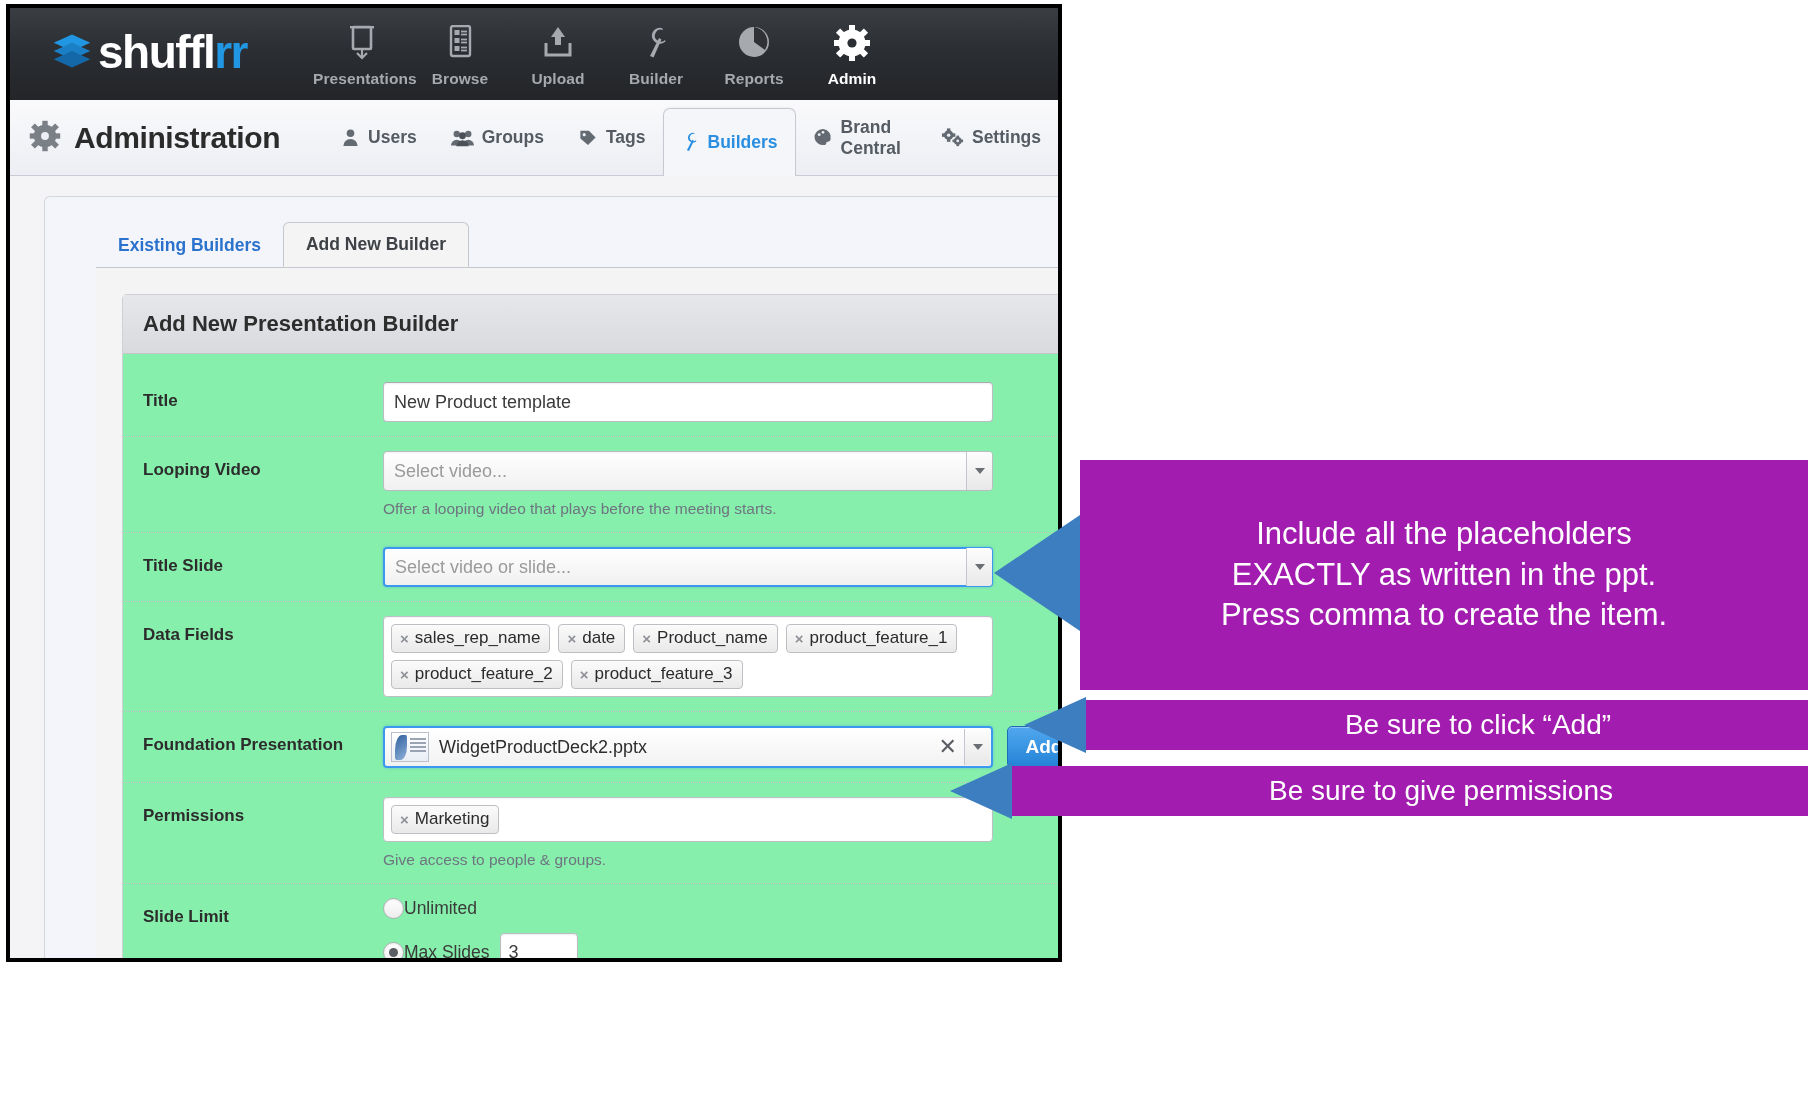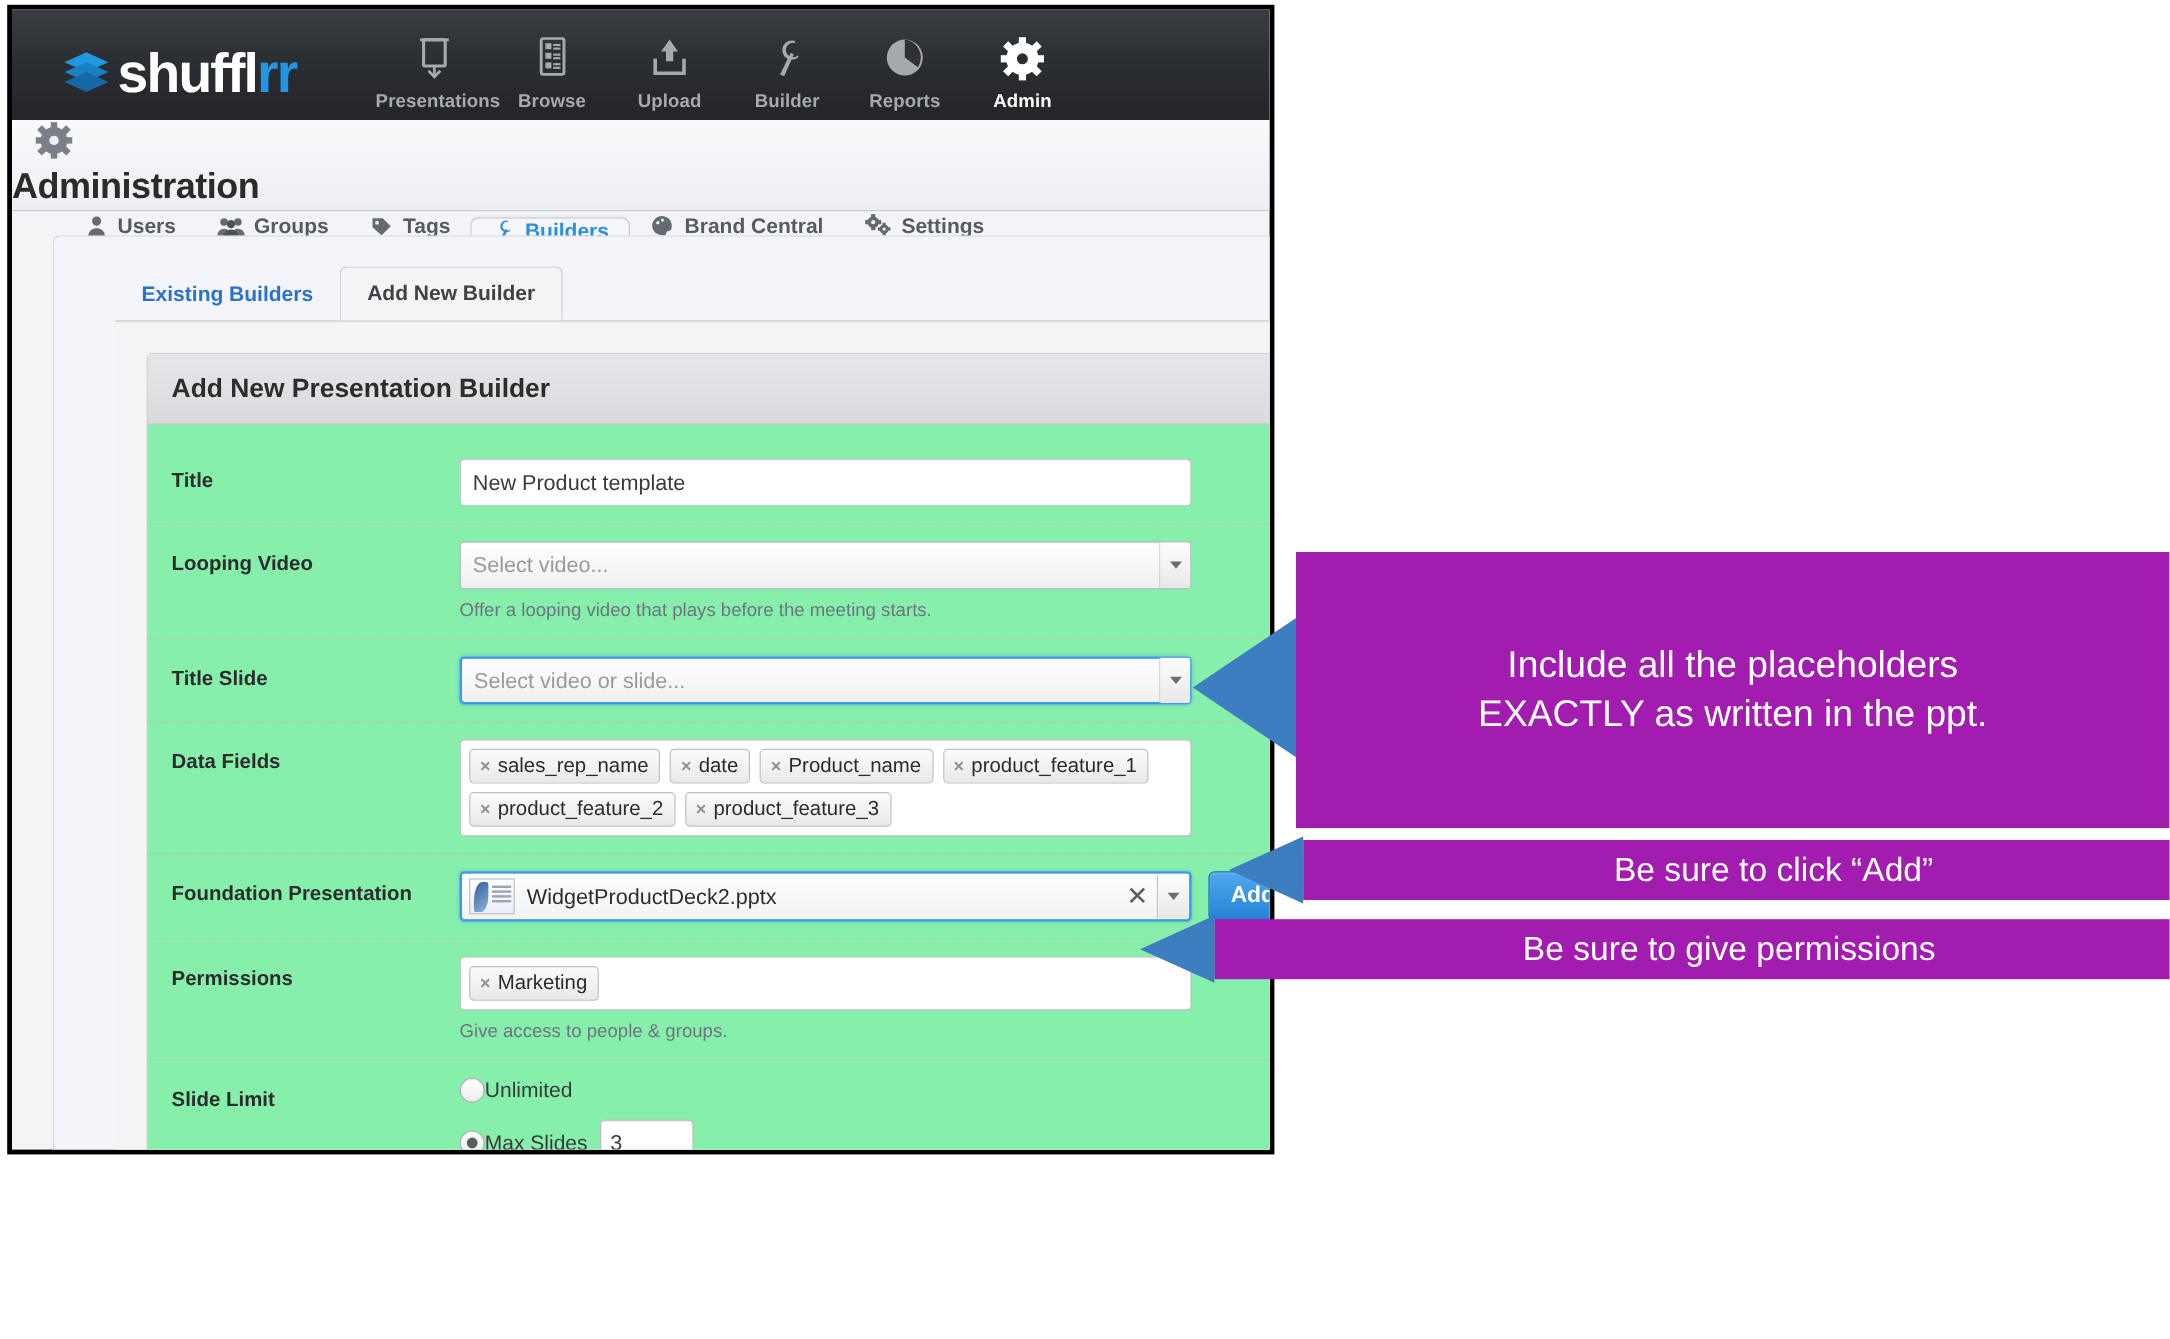--- a/index.html
+++ b/index.html
@@ -17,21 +17,21 @@
     width: 1056px; height: 958px;
     background: #f4f4f6;
     border: 4px solid #000000;
     overflow: hidden;
   }
 
   
   .topbar {
     position: relative; height: 92px;
     background: linear-gradient(to bottom, #3a3d42 0%, #2b2e33 45%, #232528 100%);
-    display: flex; align-items: center;
+    display: flex; align-items: flex-start;
   }
   .logo {
     display: flex; align-items: center;
     margin-left: 40px; margin-top: 14px;
     height: 60px;
   }
   .logo-mark { width: 44px; height: 44px; margin-right: 4px; flex: 0 0 auto; }
   .logo-text {
     font-size: 46px; font-weight: bold; letter-spacing: -1.5px;
     line-height: 1;
@@ -49,21 +49,21 @@
     font-size: 15.5px; font-weight: bold; color: #a6a9ae;
     margin-top: 6px; letter-spacing: .1px;
   }
   .nav-item.active .nav-label { color: #ffffff; }
 
   
   .admin-bar {
     position: relative; height: 76px;
     background: linear-gradient(to bottom, #fafafc 0%, #eceef3 100%);
     border-bottom: 1px solid #c9ccd4;
-    display: flex;  flex-direction: column;
+    display: flex; align-items: center;
   }
   .gear-big { margin-left: 18px; margin-right: 12px; }
   .admin-title {
     font-size: 30px; font-weight: bold; color: #2b2b2b; letter-spacing: -.4px;
   }
   .admin-tabs { display: flex; align-items: stretch; margin-left: 44px; height: 76px; }
   .admin-tab {
     display: flex; align-items: center; gap: 8px;
     padding: 0 17px; cursor: pointer; position: relative;
     font-size: 17.5px; font-weight: bold; color: #555b62;
@@ -671,20 +671,21 @@
     </div>
 
   </div>
 
   <div class="callout" id="callout1">
     <div class="callout-arrow"></div>
     <div class="callout-box">
       <div>
         <div>Include all the placeholders</div>
         <div>EXACTLY as written in the ppt.</div>
+        <div>Press comma to create the item.</div>
       </div>
     </div>
   </div>
 
   <div class="callout" id="callout2">
     <div class="callout-arrow"></div>
     <div class="callout-box">Be sure to click “Add”</div>
   </div>
 
   <div class="callout" id="callout3">

